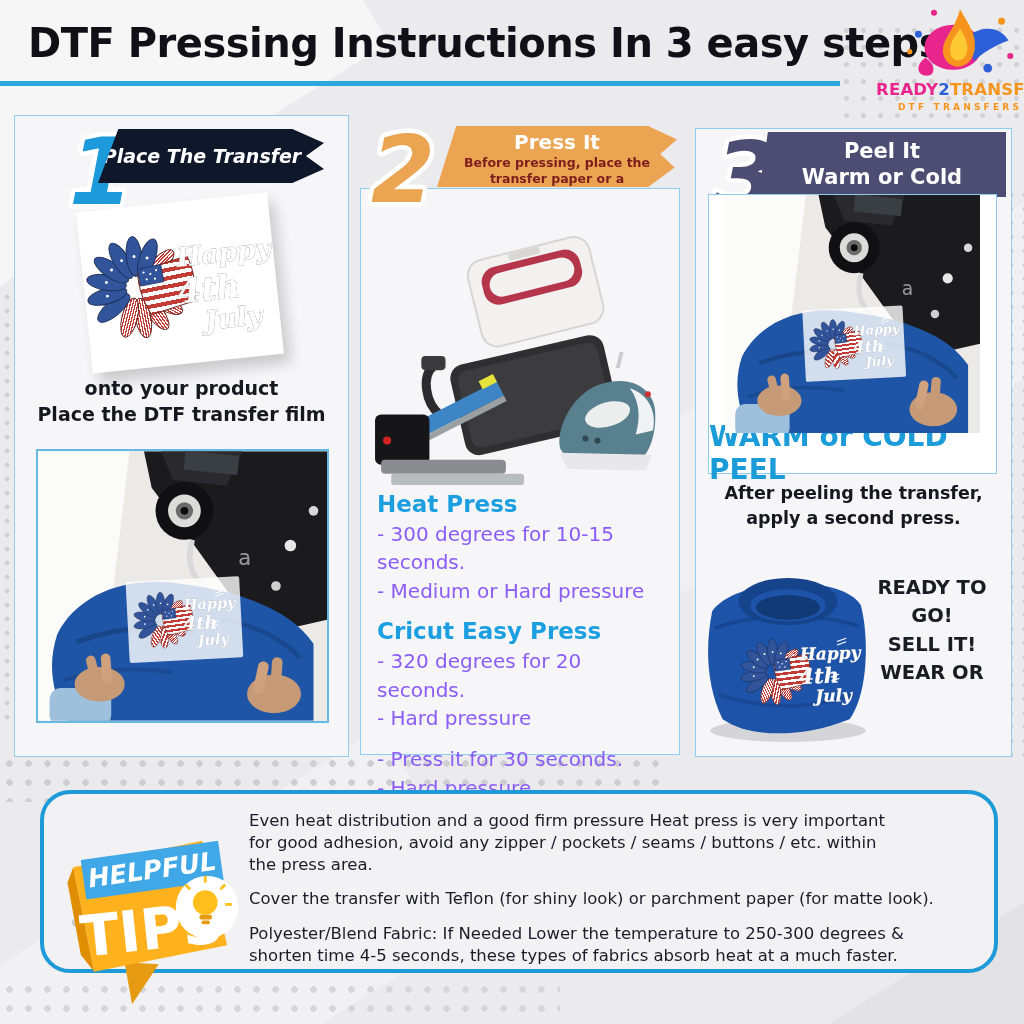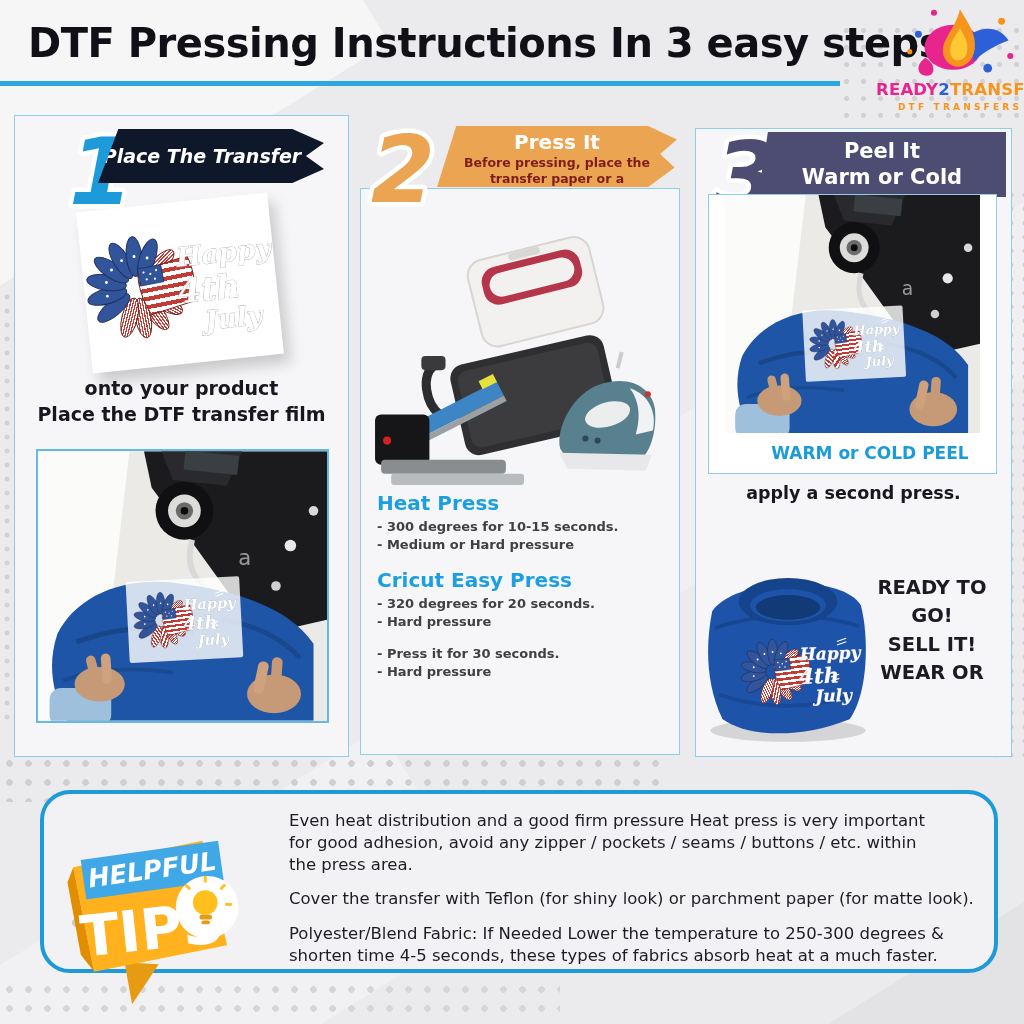--- a/index.html
+++ b/index.html
@@ -64,43 +64,43 @@
   .caption span{display:block;}
   .cap1{left:0;right:0;top:260px;font-size:19px;line-height:1.35;}
   .photo{position:absolute;border:2px solid #66b9e4;overflow:hidden;background:#eceae7;}
   .photo1{left:21px;top:333px;width:289px;height:270px;}
   .photo svg{display:block;width:100%;height:100%;}
 
   
   .devices{position:absolute;left:8px;top:18px;width:302px;height:282px;}
   .methods{position:absolute;left:16px;top:302px;width:292px;}
   .method{margin-bottom:13px;}
-  .method .mname{color:#1C9FE0;font-size:20px;font-weight:800;margin-bottom:3px;}
-  .method .mline{font-size:13px;font-weight:700;color:#404040;line-height:1.42;}
+  .method .mname{color:#1C9FE0;font-size:23px;font-weight:800;margin-bottom:3px;}
+  .method .mline{font-size:20px;font-weight:400;color:#8b5cf6;line-height:1.42;}
 
   
   .peelbox{position:absolute;left:12px;top:65px;width:287px;border:1.6px solid #8fcdec;background:#fff;}
   .photo3{width:287px;height:238px;overflow:hidden;position:relative;}
   .photo3 svg{display:block;width:100%;height:100%;}
   .peel-strip{height:40px;display:flex;align-items:center;justify-content:center;
-    color:#1B9CD9;font-size:17px;font-weight:800;background:#fff;margin-left:35px;}
+    color:#1B9CD9;font-size:28px;font-weight:800;background:#fff;}
   .cap3{left:0;right:0;top:352px;font-size:17.5px;line-height:1.4;}
   .folded{position:absolute;left:2px;top:418px;width:180px;height:205px;}
   .folded svg{width:100%;height:100%;}
   .ready{position:absolute;left:160px;top:445px;width:152px;text-align:center;
     font-size:19.5px;font-weight:800;color:#1b1b24;line-height:1.45;}
   .ready span{display:block;}
 
   
   .tipsbox{position:absolute;left:40px;top:790px;width:958px;height:183px;
     background:#f2f2f4;border:4px solid #1E9AD8;border-radius:30px;box-sizing:border-box;}
   .tipsbadge{position:absolute;left:14px;top:18px;width:190px;height:200px;overflow:visible;}
   .tipstext{position:absolute;left:205px;top:16px;width:740px;font-family:"DejaVu Sans",sans-serif;}
   .tipstext p{margin:0 0 13px 0;font-size:16.5px;color:#1c1c24;line-height:1.32;}
-  .tipstext p span{display:block;margin-left:40px;}
+  .tipstext p span{display:block;}
 
   .hidden-defs{position:absolute;width:0;height:0;overflow:hidden;}
 </style>
 </head>
 <body>
 
 <div class="canvas">
 
   <div class="streak s1"></div>
   <div class="streak s2"></div>
@@ -358,20 +358,21 @@
     </div>
     <div class="peelbox">
       <div class="photo3">
         <svg viewBox="0 0 300 280">
             <use href="#pressScene"></use>
           </svg>
       </div>
       <div class="peel-strip">WARM or COLD PEEL</div>
     </div>
     <div class="caption cap3">
+      <span>After peeling the transfer,</span>
       <span>apply a second press.</span>
     </div>
     <div class="folded">
       <svg viewBox="0 0 190 205">
         <ellipse cx="95" cy="188" rx="82" ry="12" fill="#00000022"></ellipse>
         <path d="M15 62 C40 26 152 22 172 56 C181 92 179 150 160 176 C110 196 55 196 26 176 C8 140 8 96 15 62 Z" fill="#1D54A9"></path>
         <path d="M18 80 C60 64 130 64 170 78" stroke="#16418A" stroke-width="4" fill="none" opacity="0.7"></path>
         <path d="M22 150 C70 166 120 166 164 150" stroke="#16418A" stroke-width="4" fill="none" opacity="0.6"></path>
         <ellipse cx="95" cy="52" rx="52" ry="25" fill="#16448C"></ellipse>
         <ellipse cx="95" cy="56" rx="40" ry="17" fill="#1D54A9"></ellipse>

